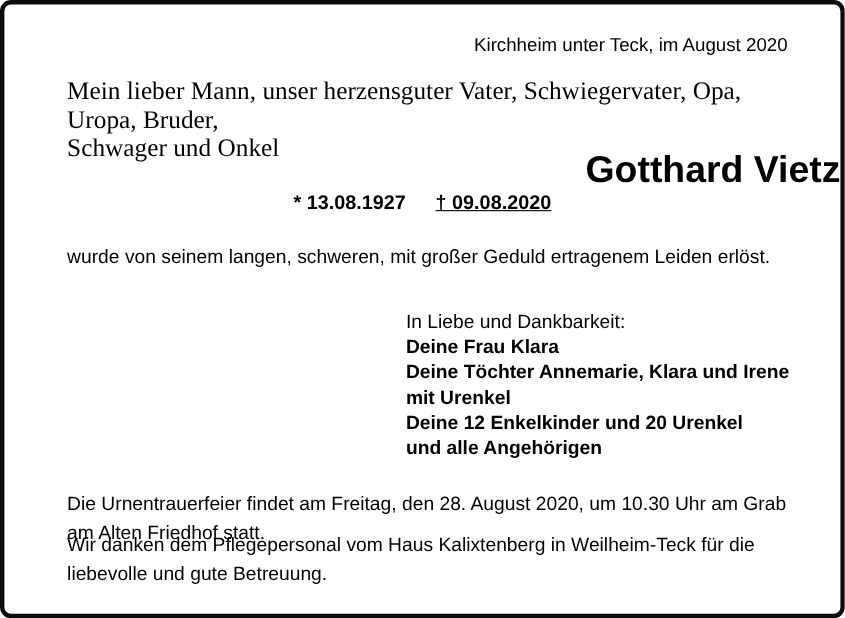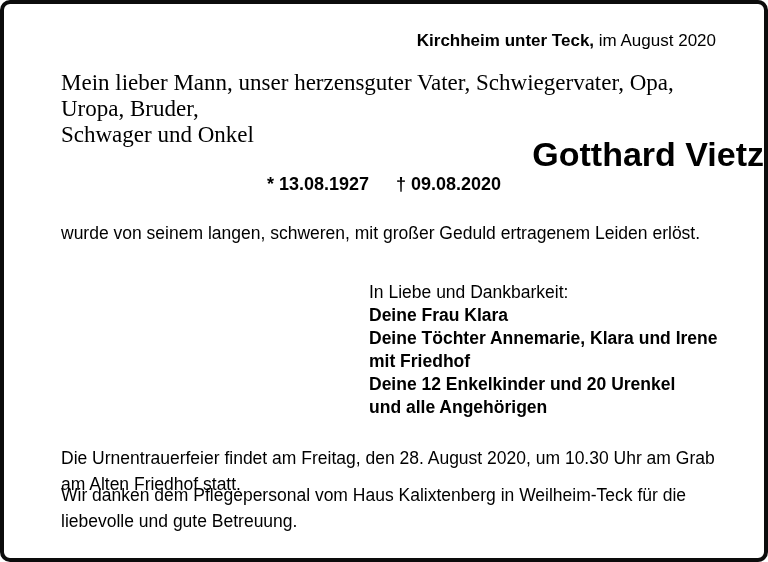--- a/index.html
+++ b/index.html
@@ -20,21 +20,21 @@
     color: #000000;
   }
   .dateline {
     position: absolute;
     top: 24px;
     right: 48px;
     font-size: 17px;
     line-height: 26px;
     white-space: nowrap;
   }
-  .dateline .place { font-weight: bold; padding-left: 20px; }
+  .dateline .place { font-weight: normal; padding-left: 20px; }
   .salutation {
     position: absolute;
     left: 57px;
     top: 66px;
     width: 670px;
     font-size: 23px;
     line-height: 26px;
     white-space: pre-line;
     font-family: Liberation Serif, serif;
   }
@@ -51,21 +51,21 @@
   .dates {
     position: absolute;
     left: 0;
     right: 0;
     top: 169px;
     text-align: center;
     font-size: 18px;
     font-weight: bold;
     line-height: 22px;
   }
-  .dates .death { margin-left: 27px; }
+  .dates .death { margin-left: 27px; text-decoration: underline; }
   .death-sentence {
     position: absolute;
     left: 57px;
     top: 216px;
     width: 690px;
     font-size: 17.5px;
     line-height: 26px;
     white-space: pre-line;
   }
   .mourners {
@@ -112,21 +112,21 @@
   <div class="dates">
     <span class="birth">* 13.08.1927</span><span class="death">† 09.08.2020</span>
   </div>
 
   <div class="death-sentence">wurde von seinem langen, schweren, mit großer Geduld ertragenem Leiden erlöst.</div>
 
   <div class="mourners">
     <div class="intro">In Liebe und Dankbarkeit:</div>
     <div class="line">Deine Frau Klara</div>
     <div class="line">Deine Töchter Annemarie, Klara und Irene</div>
-    <div class="line">mit Friedhof</div>
+    <div class="line">mit Urenkel</div>
     <div class="line">Deine 12 Enkelkinder und 20 Urenkel</div>
     <div class="line">und alle Angehörigen</div>
   </div>
 
   <div class="funeral">Die Urnentrauerfeier findet am Freitag, den 28. August 2020, um 10.30 Uhr am Grab
 am Alten Friedhof statt.</div>
 
   <div class="thanks">Wir danken dem Pflegepersonal vom Haus Kalixtenberg in Weilheim-Teck für die
 liebevolle und gute Betreuung.</div>
 

